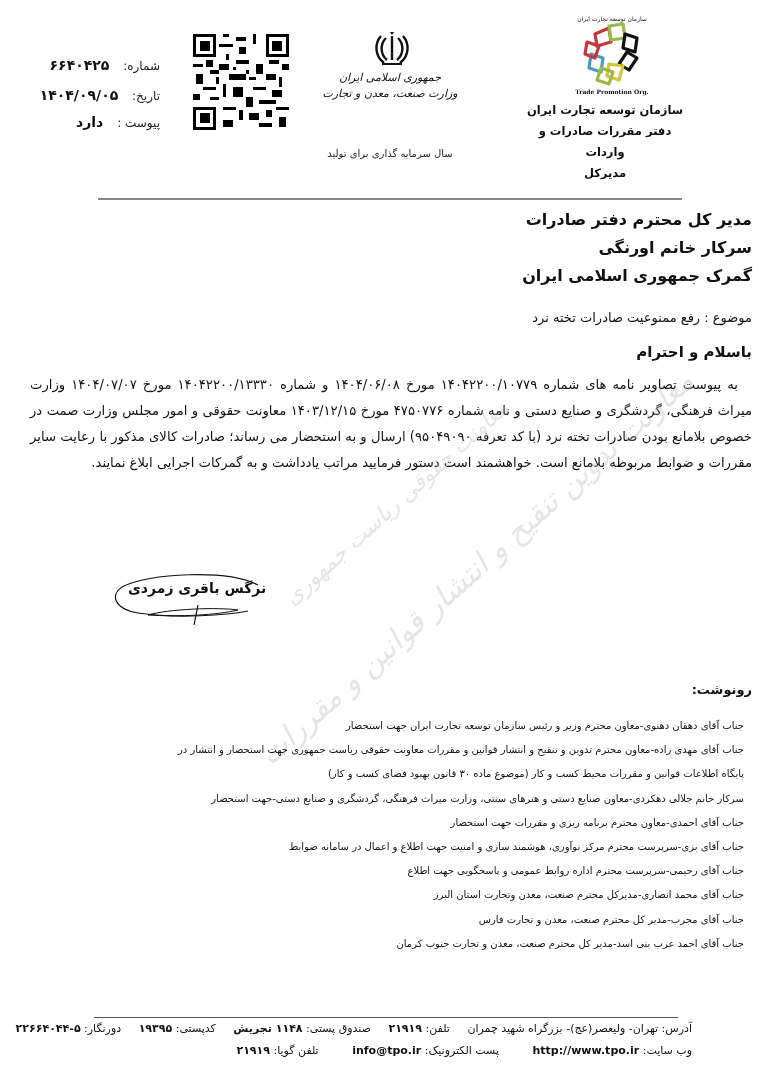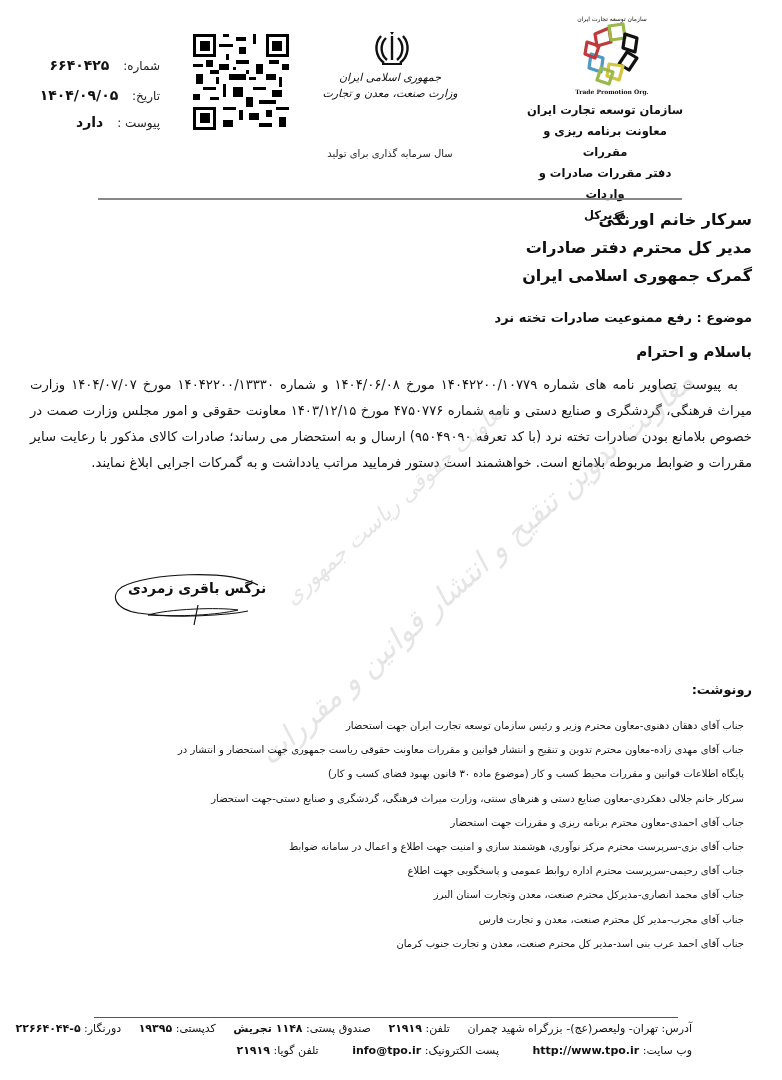--- a/index.html
+++ b/index.html
@@ -22,21 +22,21 @@
   
   .tpo-logo { position:absolute; left:565px; top:12px; width:95px; height:85px; }
   .org-block { position:absolute; left:520px; top:100px; width:170px; text-align:center; direction:rtl;
                font-size:11.5px; font-weight:bold; line-height:21px; color:#111; }
 
   .divider { position:absolute; height:2px; background:#888; }
 
   
   .addressee { position:absolute; right:30px; top:206px; direction:rtl; text-align:right;
                font-size:16px; font-weight:bold; line-height:28px; }
-  .subject { position:absolute; right:30px; top:310px; direction:rtl; font-size:13px; font-weight:bold; }
+  .subject { position:absolute; right:30px; top:310px; direction:rtl; font-size:13px; font-weight:normal; }
   .greeting { position:absolute; right:30px; top:343px; direction:rtl; font-size:15px; font-weight:bold;text-align:right; }
 
   .body-text { position:absolute; left:30px; right:30px; top:372px; direction:rtl; text-align:justify;
                text-align-last:right; font-size:13.2px; line-height:26px; }
   .body-text p { margin:0; text-indent:14px; }
 
   
   .signature { position:absolute; left:108px; top:565px; width:160px; height:60px; }
   .signer { position:absolute; left:128px; top:580px; direction:rtl; font-size:14px; font-weight:bold; white-space:nowrap; }
 
@@ -152,30 +152,29 @@
     <path d="M44 52 L58 54 L54 68 L42 64 Z" stroke="#d3c63f"></path>
     <path d="M26 42 L38 46 L36 60 L24 56 Z" stroke="#4f9ac4"></path>
     <path d="M22 30 L34 34 L30 46 L20 42 Z" stroke="#c0393b"></path>
     <path d="M36 56 L48 60 L44 72 L32 68 Z" stroke="#9bb84a"></path>
   </g>
   <text x="47" y="9" font-size="6" text-anchor="middle" fill="#111" font-family="DejaVu Sans, sans-serif">سازمان توسعه تجارت ایران</text>
   <text x="47" y="82" font-size="6" text-anchor="middle" fill="#111" font-family="DejaVu Serif, serif" font-weight="bold">Trade Promotion Org.</text>
 </svg>
 <div class="org-block">
   <div>سازمان توسعه تجارت ایران</div>
-  <div>معاونت برنامه ریزی و مقررات</div>
   <div>دفتر مقررات صادرات و واردات</div>
   <div>مدیرکل</div>
 </div>
 
 <div class="divider" style="left:98px; width:584px; top:198px;"></div>
 
 <div class="addressee">
+  <div>مدیر کل محترم دفتر صادرات</div>
   <div>سرکار خانم اورنگی</div>
-  <div>مدیر کل محترم دفتر صادرات</div>
   <div>گمرک جمهوری اسلامی ایران</div>
 </div>
 
 <div class="subject">موضوع : رفع ممنوعیت صادرات تخته نرد</div>
 <div class="greeting">باسلام و احترام</div>
 
 <div class="body-text">
   <p>به پیوست تصاویر نامه های شماره ۱۴۰۴۲۲۰۰/۱۰۷۷۹ مورخ ۱۴۰۴/۰۶/۰۸ و شماره ۱۴۰۴۲۲۰۰/۱۳۳۳۰ مورخ ۱۴۰۴/۰۷/۰۷ وزارت میراث فرهنگی، گردشگری و صنایع دستی و نامه شماره ۴۷۵۰۷۷۶ مورخ ۱۴۰۳/۱۲/۱۵ معاونت حقوقی و امور مجلس وزارت صمت در خصوص بلامانع بودن صادرات تخته نرد (با کد تعرفه ۹۵۰۴۹۰۹۰) ارسال و به استحضار می رساند؛ صادرات کالای مذکور با رعایت سایر مقررات و ضوابط مربوطه بلامانع است. خواهشمند است دستور فرمایید مراتب یادداشت و به گمرکات اجرایی ابلاغ نمایند.</p>
 </div>
 

